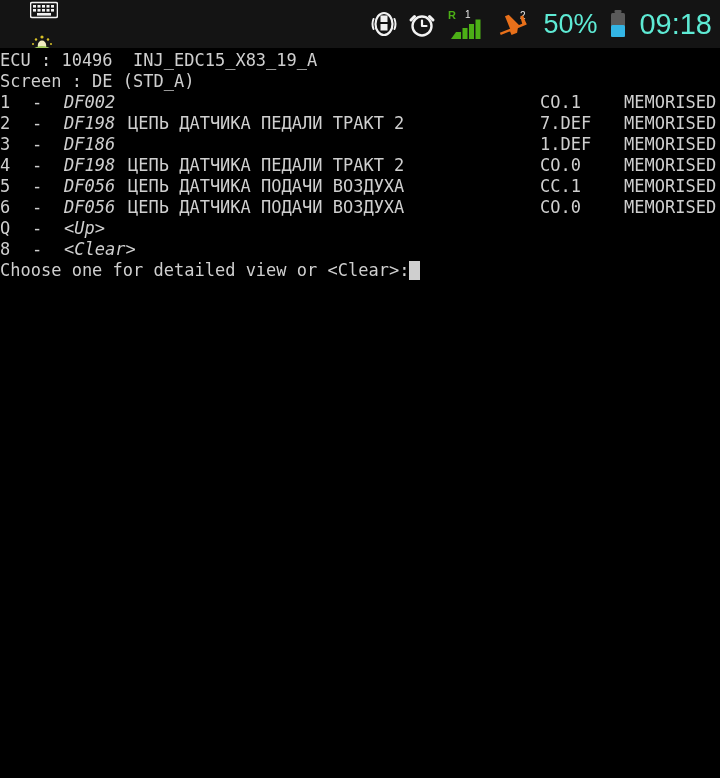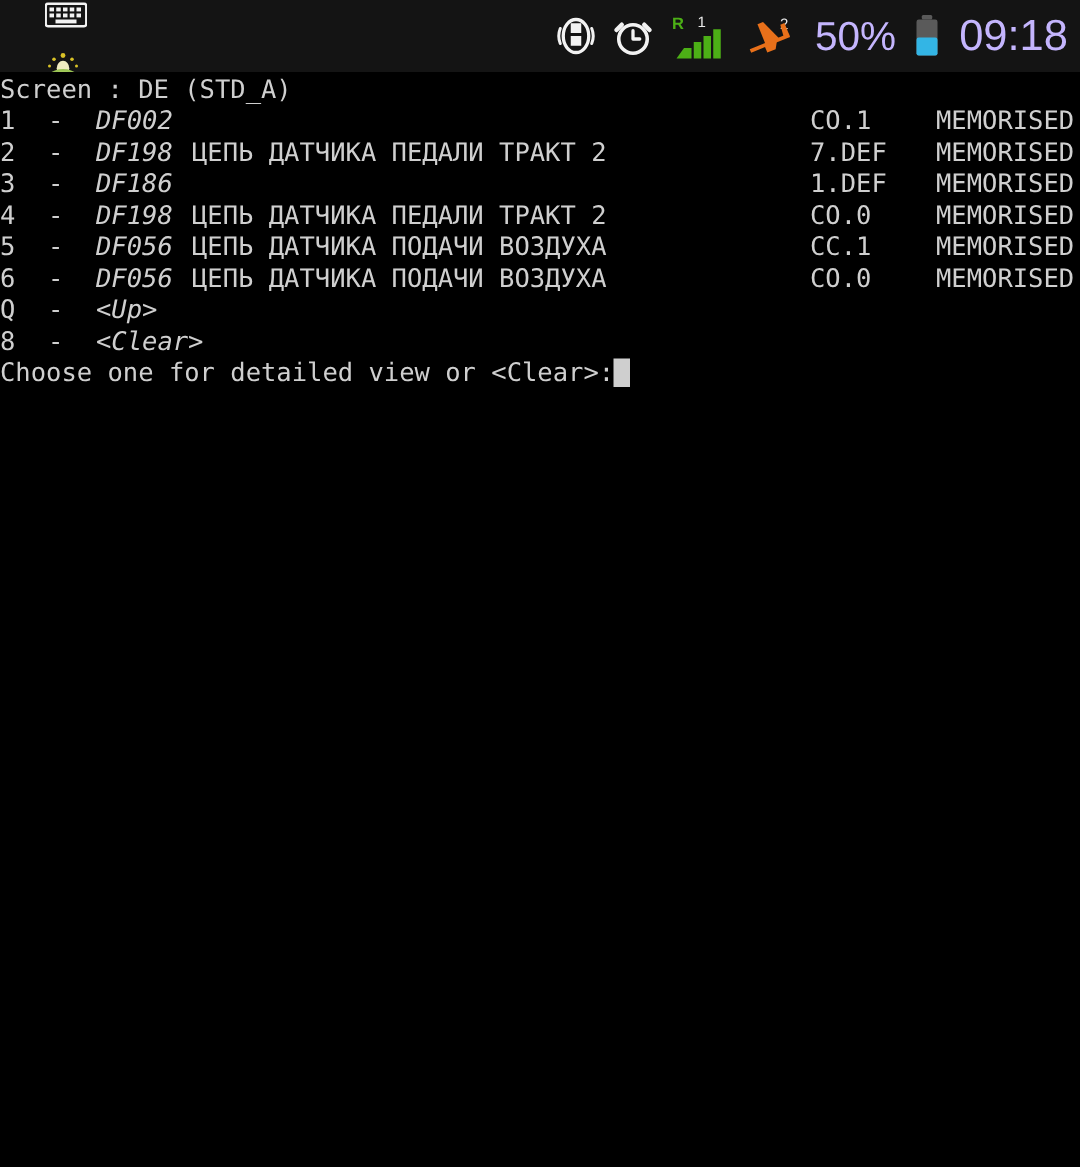--- a/index.html
+++ b/index.html
@@ -40,21 +40,21 @@
     align-items: center;
     gap: 11px;
   }
   .sb-icon {
     display: flex;
     align-items: center;
     justify-content: center;
     line-height: 0;
   }
   .sb-text {
-    color: #c4b5fd;
+    color: #5eead4;
     font-family: "Liberation Sans", sans-serif;
     font-size: 27px;
     font-weight: 300;
     letter-spacing: 0px;
     white-space: nowrap;
     line-height: 48px;
   }
   #clock-text { font-size: 29px; }
 
   
@@ -213,20 +213,21 @@
     </span>
 
     <span class="sb-text" id="clock-text">09:18</span>
 
   </div>
 </div>
 
 <div id="terminal">
   <div class="term-block">
 
+    <div class="term-line">ECU : 10496  INJ_EDC15_X83_19_A</div>
 
     <div class="term-line">Screen : DE (STD_A)</div>
 
 
     <div class="term-line row">
       <span class="col c-idx">1</span>
       <span class="col c-dash">-</span>
       <span class="col c-code">DF002</span>
       <span class="col c-stat">CO.1</span>
       <span class="col c-mem">MEMORISED</span>

